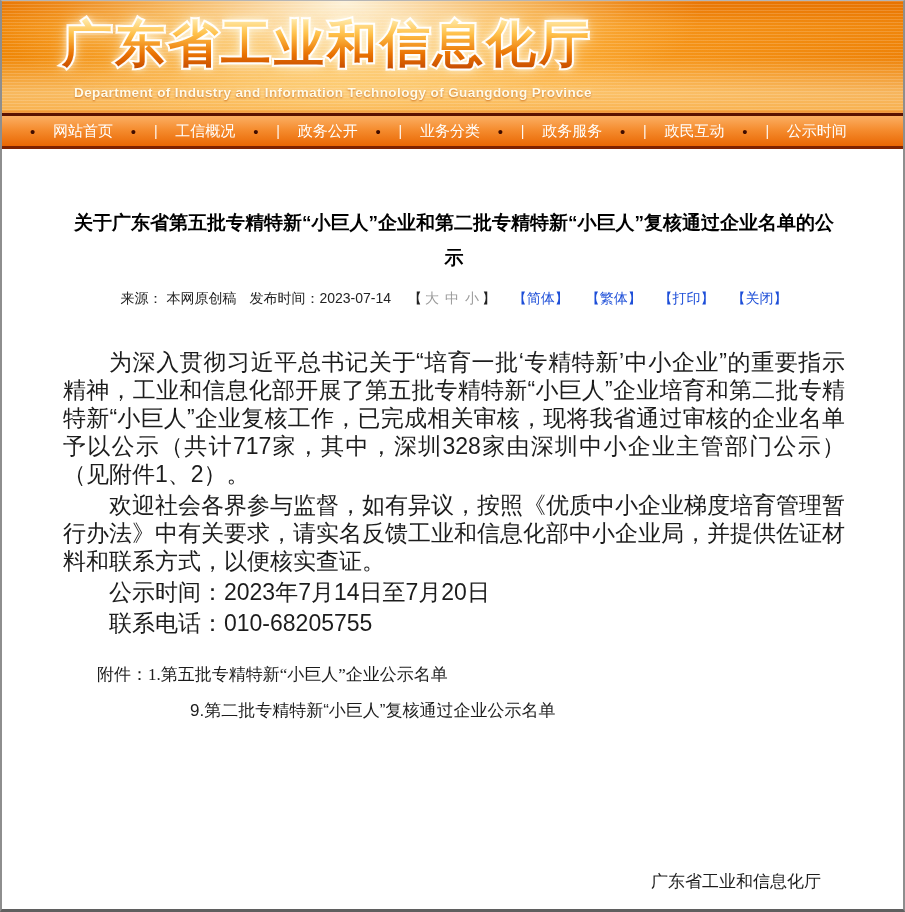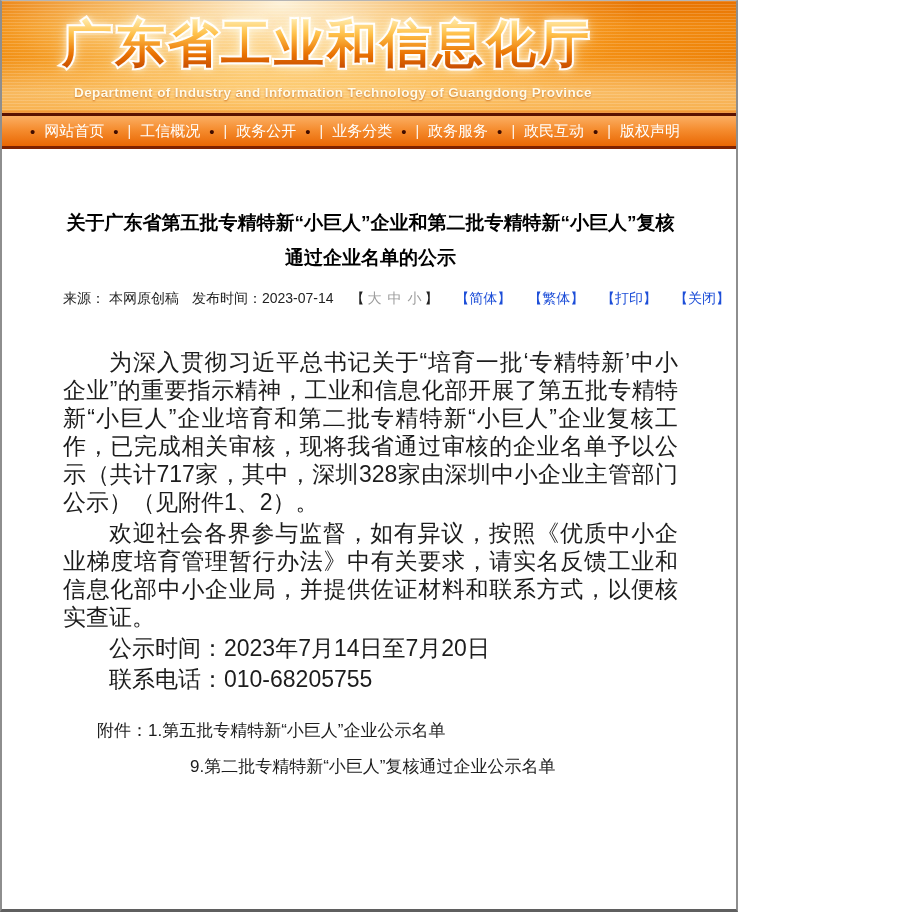--- a/index.html
+++ b/index.html
@@ -1,20 +1,20 @@
 <!DOCTYPE html>
 <html><head>
 <meta charset="utf-8">
 <style>
   * { box-sizing: border-box; }
   html,body { margin:0; padding:0; background:#ffffff; }
   body { font-family:"Liberation Sans", sans-serif; }
 
   .page {
-    width:738px; height:912px; overflow:hidden; background:#fff;
+    width:905px; height:912px; overflow:hidden; background:#fff;
     border-left:2px solid #8e8e8e; border-right:2px solid #8e8e8e;
     border-top:1px solid #b5b5b5; border-bottom:3px solid #5f5f5f;
   }
 
   
   .banner {
     position:relative; height:112px; overflow:hidden;
     background:
       repeating-linear-gradient(180deg, rgba(255,255,255,.16) 0 1px, rgba(255,255,255,0) 1px 3px),
       radial-gradient(ellipse 460px 170px at 38% 2%, rgba(255,252,235,.92) 0%, rgba(255,233,170,.55) 38%, rgba(255,205,110,.22) 62%, rgba(255,205,110,0) 78%),
@@ -78,21 +78,21 @@
 
   .body-text p {
     font-size:23px; line-height:28px; margin:3px 0;
     text-align:justify; color:#1c1c1c;
   }
   .indent { text-indent:2em; }
   .para-first { margin-top:40px !important; }
 
   .attachments { margin-top:24px; }
   .attach-line { font-size:17px; line-height:28px; margin:0; color:#1c1c1c; }
-  .attach-line1 { text-indent:2em; }
+  .attach-line1 { text-indent:2em;font-family:Liberation Serif, serif; }
   .attach-line2 { margin-top:8px; padding-left:127px; }
   .attach-link { color:#1c1c1c; text-decoration:none; cursor:pointer; }
 
   .signature { margin-top:145px; text-align:right; padding-right:24px; font-size:17px; }
   .signature p { margin:0; }
   .signature .sig-date { margin-top:13px; }
 </style>
 </head>
 <body>
 
@@ -119,21 +119,21 @@
       <span class="nav-pipe">|</span>
       <a class="nav-item">业务分类</a>
       <span class="nav-dot">•</span>
       <span class="nav-pipe">|</span>
       <a class="nav-item">政务服务</a>
       <span class="nav-dot">•</span>
       <span class="nav-pipe">|</span>
       <a class="nav-item">政民互动</a>
       <span class="nav-dot">•</span>
       <span class="nav-pipe">|</span>
-      <a class="nav-item">版权声明</a>
+      <a class="nav-item">公示时间</a>
     </nav>
 
   <main class="content">
 
     <h1 class="doc-title">关于广东省第五批专精特新“小巨人”企业和第二批专精特新“小巨人”复核通过企业名单的公示</h1>
 
     <div class="meta">
       <span>来源：</span><span class="m-src-val">本网原创稿</span>
       <span class="m-time-lbl">发布时间：</span><span class="m-time-val">2023-07-14</span>
       <span class="bracket-group"><span class="bracket">【</span><a class="size-btn">大</a><a class="size-btn">中</a><a class="size-btn">小</a><span class="bracket">】</span></span>

